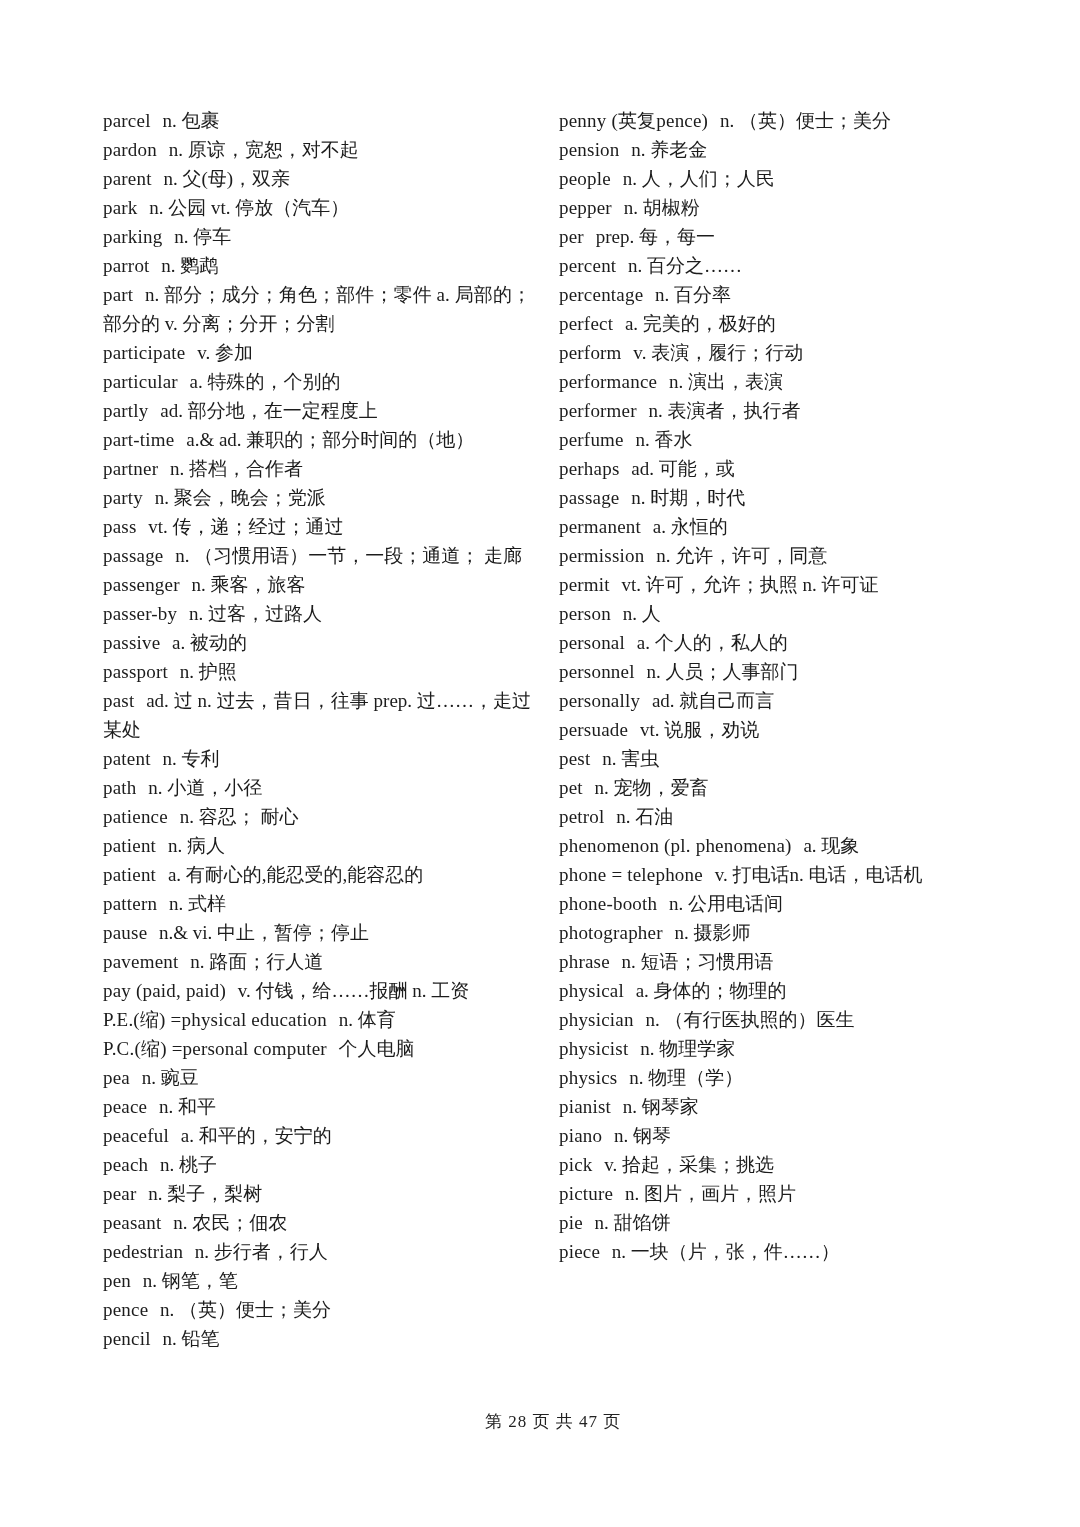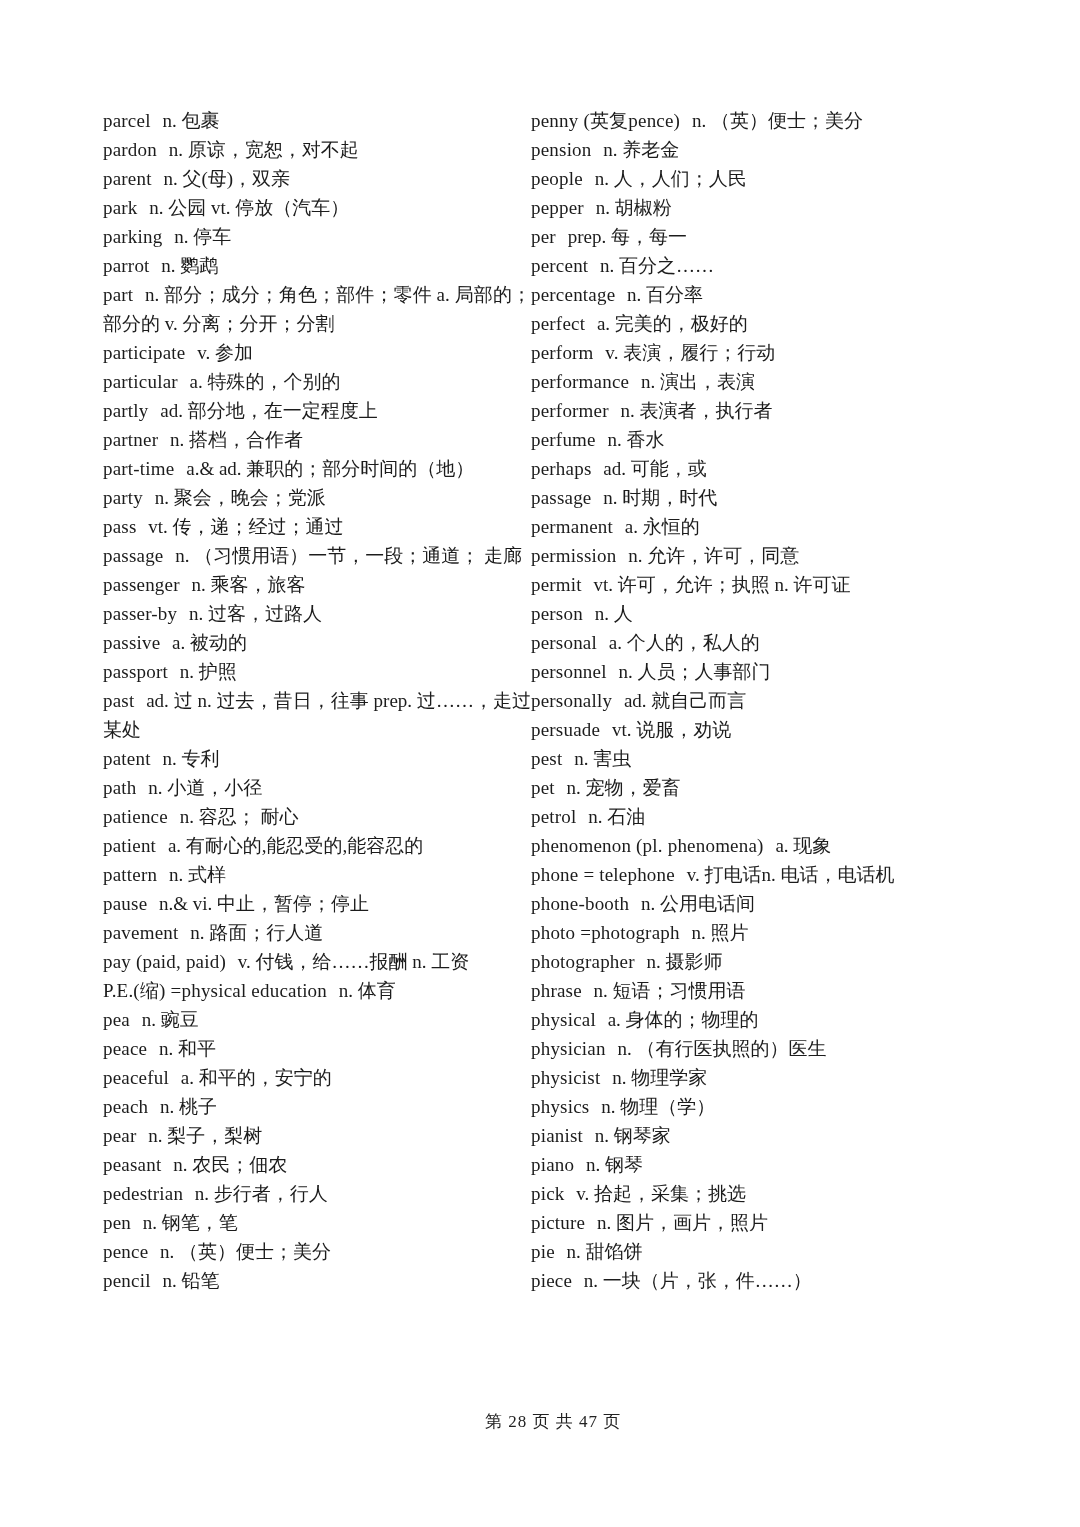--- a/index.html
+++ b/index.html
@@ -14,20 +14,21 @@
     background: #ffffff;
     color: #1c1c1c;
     font-family: "Liberation Serif", "DejaVu Serif", serif;
     font-size: 19px;
     line-height: 29px;
     overflow: hidden;
   }
   .columns {
     display: flex;
     padding: 106px 12px 0 103px;
+    gap: 28px;
   }
   .col {
     flex: 0 0 auto;
   }
   .col-left  { width: 428px; }
   .col-right { width: 452px; }
   .entry {
     text-align: justify;
   }
   .entry .w {
@@ -57,39 +58,41 @@
         <div class="entry"><span class="w">parcel</span><span class="d">n. 包裹</span></div>
         <div class="entry"><span class="w">pardon</span><span class="d">n. 原谅，宽恕，对不起</span></div>
         <div class="entry"><span class="w">parent</span><span class="d">n. 父(母)，双亲</span></div>
         <div class="entry"><span class="w">park</span><span class="d">n. 公园 vt. 停放（汽车）</span></div>
         <div class="entry"><span class="w">parking</span><span class="d">n. 停车</span></div>
         <div class="entry"><span class="w">parrot</span><span class="d">n. 鹦鹉</span></div>
         <div class="entry"><span class="w">part</span><span class="d">n. 部分；成分；角色；部件；零件 a. 局部的；部分的 v. 分离；分开；分割</span></div>
         <div class="entry"><span class="w">participate</span><span class="d">v. 参加</span></div>
         <div class="entry"><span class="w">particular</span><span class="d">a. 特殊的，个别的</span></div>
         <div class="entry"><span class="w">partly</span><span class="d">ad. 部分地，在一定程度上</span></div>
+        <div class="entry"><span class="w">part-time</span><span class="d">a.&amp; ad. 兼职的；部分时间的（地）</span></div>
         <div class="entry"><span class="w">partner</span><span class="d">n. 搭档，合作者</span></div>
-        <div class="entry"><span class="w">part-time</span><span class="d">a.&amp; ad. 兼职的；部分时间的（地）</span></div>
         <div class="entry"><span class="w">party</span><span class="d">n. 聚会，晚会；党派</span></div>
         <div class="entry"><span class="w">pass</span><span class="d">vt. 传，递；经过；通过</span></div>
         <div class="entry"><span class="w">passage</span><span class="d">n. （习惯用语）一节，一段；通道； 走廊</span></div>
         <div class="entry"><span class="w">passenger</span><span class="d">n. 乘客，旅客</span></div>
         <div class="entry"><span class="w">passer-by</span><span class="d">n. 过客，过路人</span></div>
         <div class="entry"><span class="w">passive</span><span class="d">a. 被动的</span></div>
         <div class="entry"><span class="w">passport</span><span class="d">n. 护照</span></div>
         <div class="entry"><span class="w">past</span><span class="d">ad. 过 n. 过去，昔日，往事 prep. 过……，走过某处</span></div>
         <div class="entry"><span class="w">patent</span><span class="d">n. 专利</span></div>
         <div class="entry"><span class="w">path</span><span class="d">n. 小道，小径</span></div>
         <div class="entry"><span class="w">patience</span><span class="d">n. 容忍； 耐心</span></div>
+        <div class="entry"><span class="w">patient</span><span class="d">n. 病人</span></div>
         <div class="entry"><span class="w">patient</span><span class="d">a. 有耐心的,能忍受的,能容忍的</span></div>
         <div class="entry"><span class="w">pattern</span><span class="d">n. 式样</span></div>
         <div class="entry"><span class="w">pause</span><span class="d">n.&amp; vi. 中止，暂停；停止</span></div>
         <div class="entry"><span class="w">pavement</span><span class="d">n. 路面；行人道</span></div>
         <div class="entry"><span class="w">pay (paid, paid)</span><span class="d">v. 付钱，给……报酬 n. 工资</span></div>
         <div class="entry"><span class="w">P.E.(缩) =physical education</span><span class="d">n. 体育</span></div>
+        <div class="entry"><span class="w">P.C.(缩) =personal computer</span><span class="d">个人电脑</span></div>
         <div class="entry"><span class="w">pea</span><span class="d">n. 豌豆</span></div>
         <div class="entry"><span class="w">peace</span><span class="d">n. 和平</span></div>
         <div class="entry"><span class="w">peaceful</span><span class="d">a. 和平的，安宁的</span></div>
         <div class="entry"><span class="w">peach</span><span class="d">n. 桃子</span></div>
         <div class="entry"><span class="w">pear</span><span class="d">n. 梨子，梨树</span></div>
         <div class="entry"><span class="w">peasant</span><span class="d">n. 农民；佃农</span></div>
         <div class="entry"><span class="w">pedestrian</span><span class="d">n. 步行者，行人</span></div>
         <div class="entry"><span class="w">pen</span><span class="d">n. 钢笔，笔</span></div>
         <div class="entry"><span class="w">pence</span><span class="d">n. （英）便士；美分</span></div>
         <div class="entry"><span class="w">pencil</span><span class="d">n. 铅笔</span></div>
@@ -116,21 +119,20 @@
         <div class="entry"><span class="w">personal</span><span class="d">a. 个人的，私人的</span></div>
         <div class="entry"><span class="w">personnel</span><span class="d">n. 人员；人事部门</span></div>
         <div class="entry"><span class="w">personally</span><span class="d">ad. 就自己而言</span></div>
         <div class="entry"><span class="w">persuade</span><span class="d">vt. 说服，劝说</span></div>
         <div class="entry"><span class="w">pest</span><span class="d">n. 害虫</span></div>
         <div class="entry"><span class="w">pet</span><span class="d">n. 宠物，爱畜</span></div>
         <div class="entry"><span class="w">petrol</span><span class="d">n. 石油</span></div>
         <div class="entry"><span class="w">phenomenon (pl. phenomena)</span><span class="d">a. 现象</span></div>
         <div class="entry"><span class="w">phone = telephone</span><span class="d">v. 打电话n. 电话，电话机</span></div>
         <div class="entry"><span class="w">phone-booth</span><span class="d">n. 公用电话间</span></div>
-        <div class="entry"><span class="w">photo =photograph</span><span class="d">n. 照片</span></div>
         <div class="entry"><span class="w">photographer</span><span class="d">n. 摄影师</span></div>
         <div class="entry"><span class="w">phrase</span><span class="d">n. 短语；习惯用语</span></div>
         <div class="entry"><span class="w">physical</span><span class="d">a. 身体的；物理的</span></div>
         <div class="entry"><span class="w">physician</span><span class="d">n. （有行医执照的）医生</span></div>
         <div class="entry"><span class="w">physicist</span><span class="d">n. 物理学家</span></div>
         <div class="entry"><span class="w">physics</span><span class="d">n. 物理（学）</span></div>
         <div class="entry"><span class="w">pianist</span><span class="d">n. 钢琴家</span></div>
         <div class="entry"><span class="w">piano</span><span class="d">n. 钢琴</span></div>
         <div class="entry"><span class="w">pick</span><span class="d">v. 拾起，采集；挑选</span></div>
         <div class="entry"><span class="w">picture</span><span class="d">n. 图片，画片，照片</span></div>

